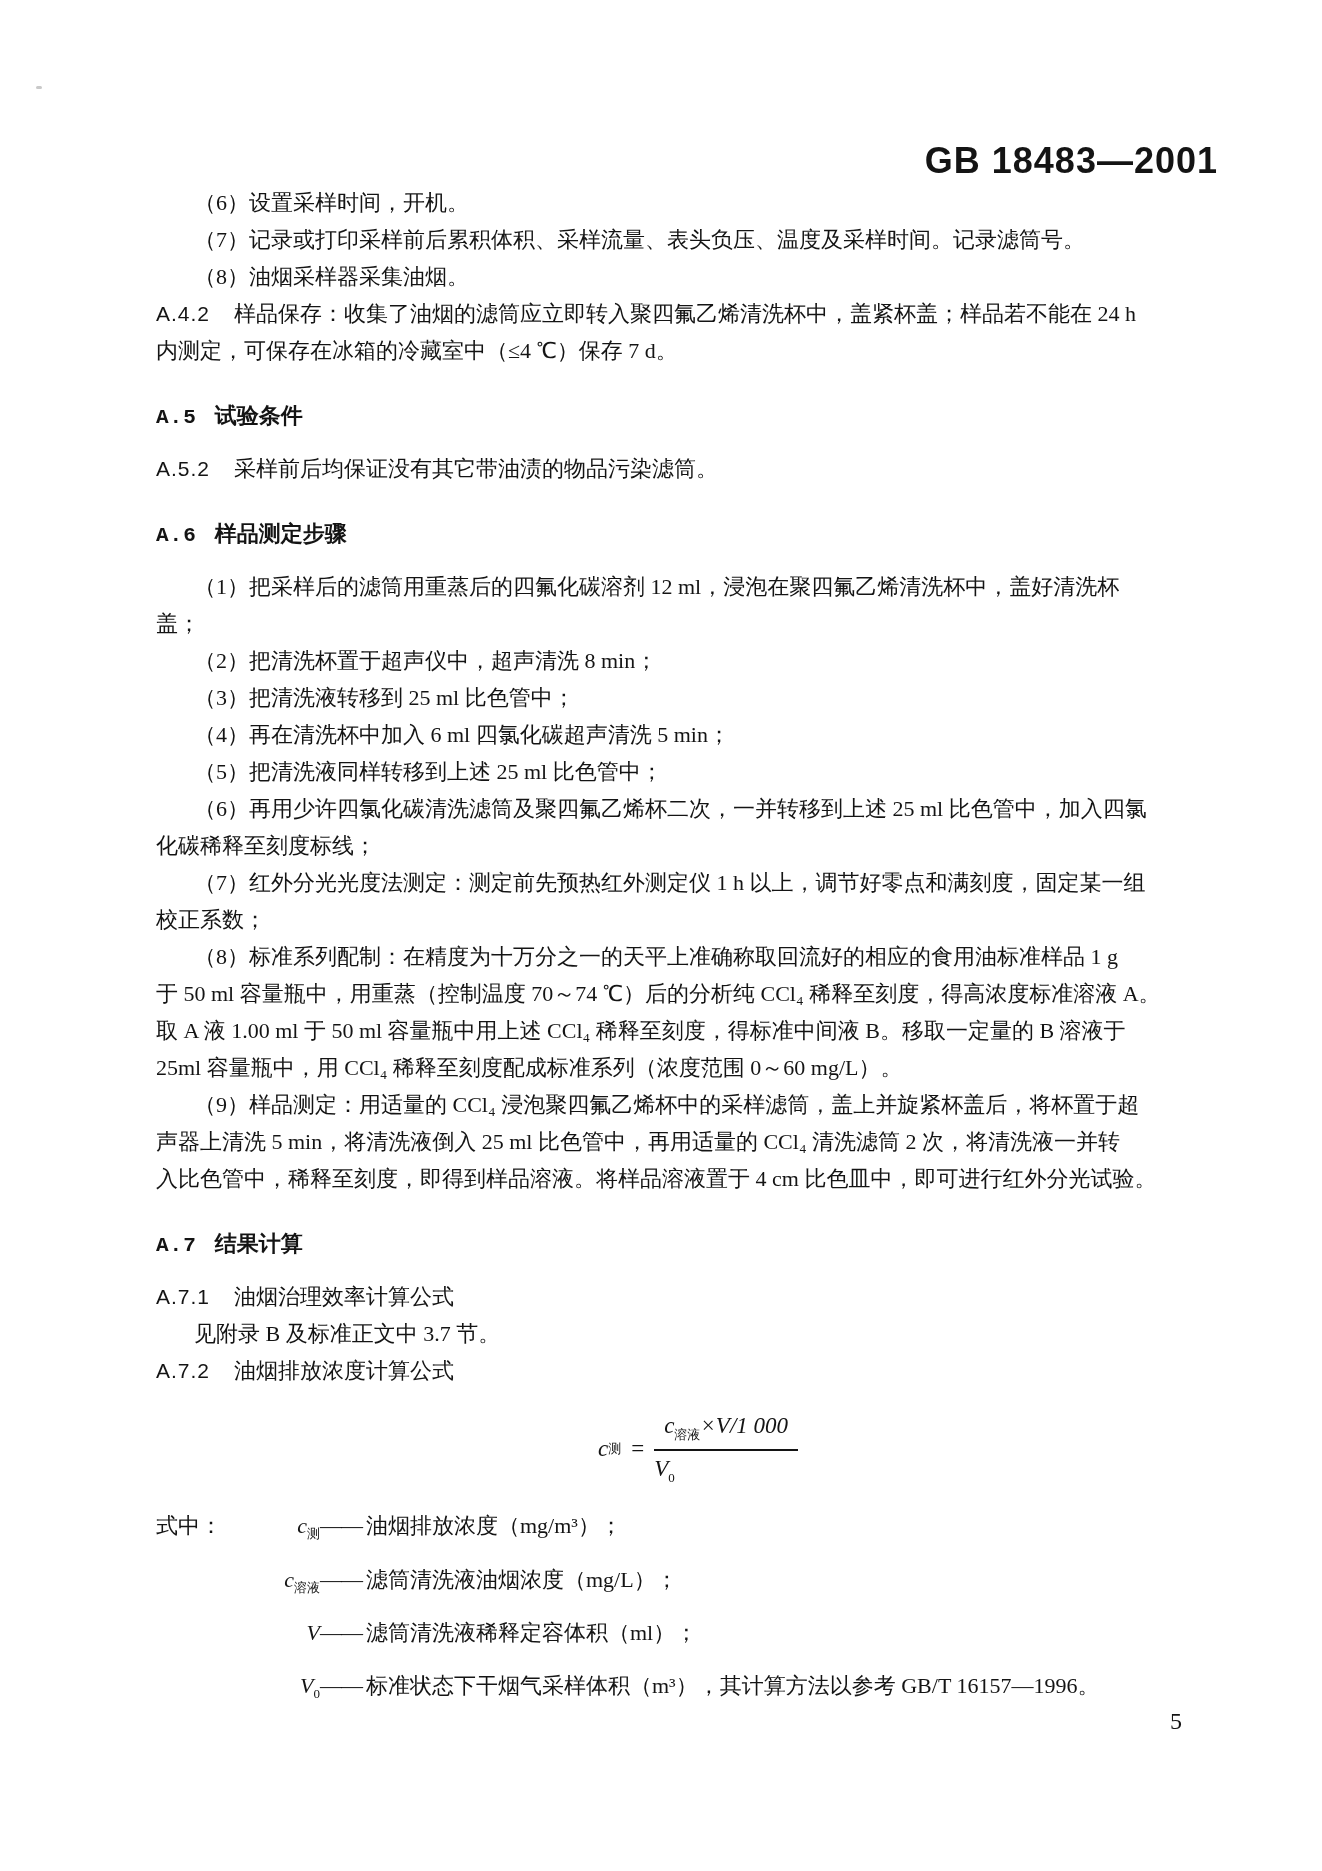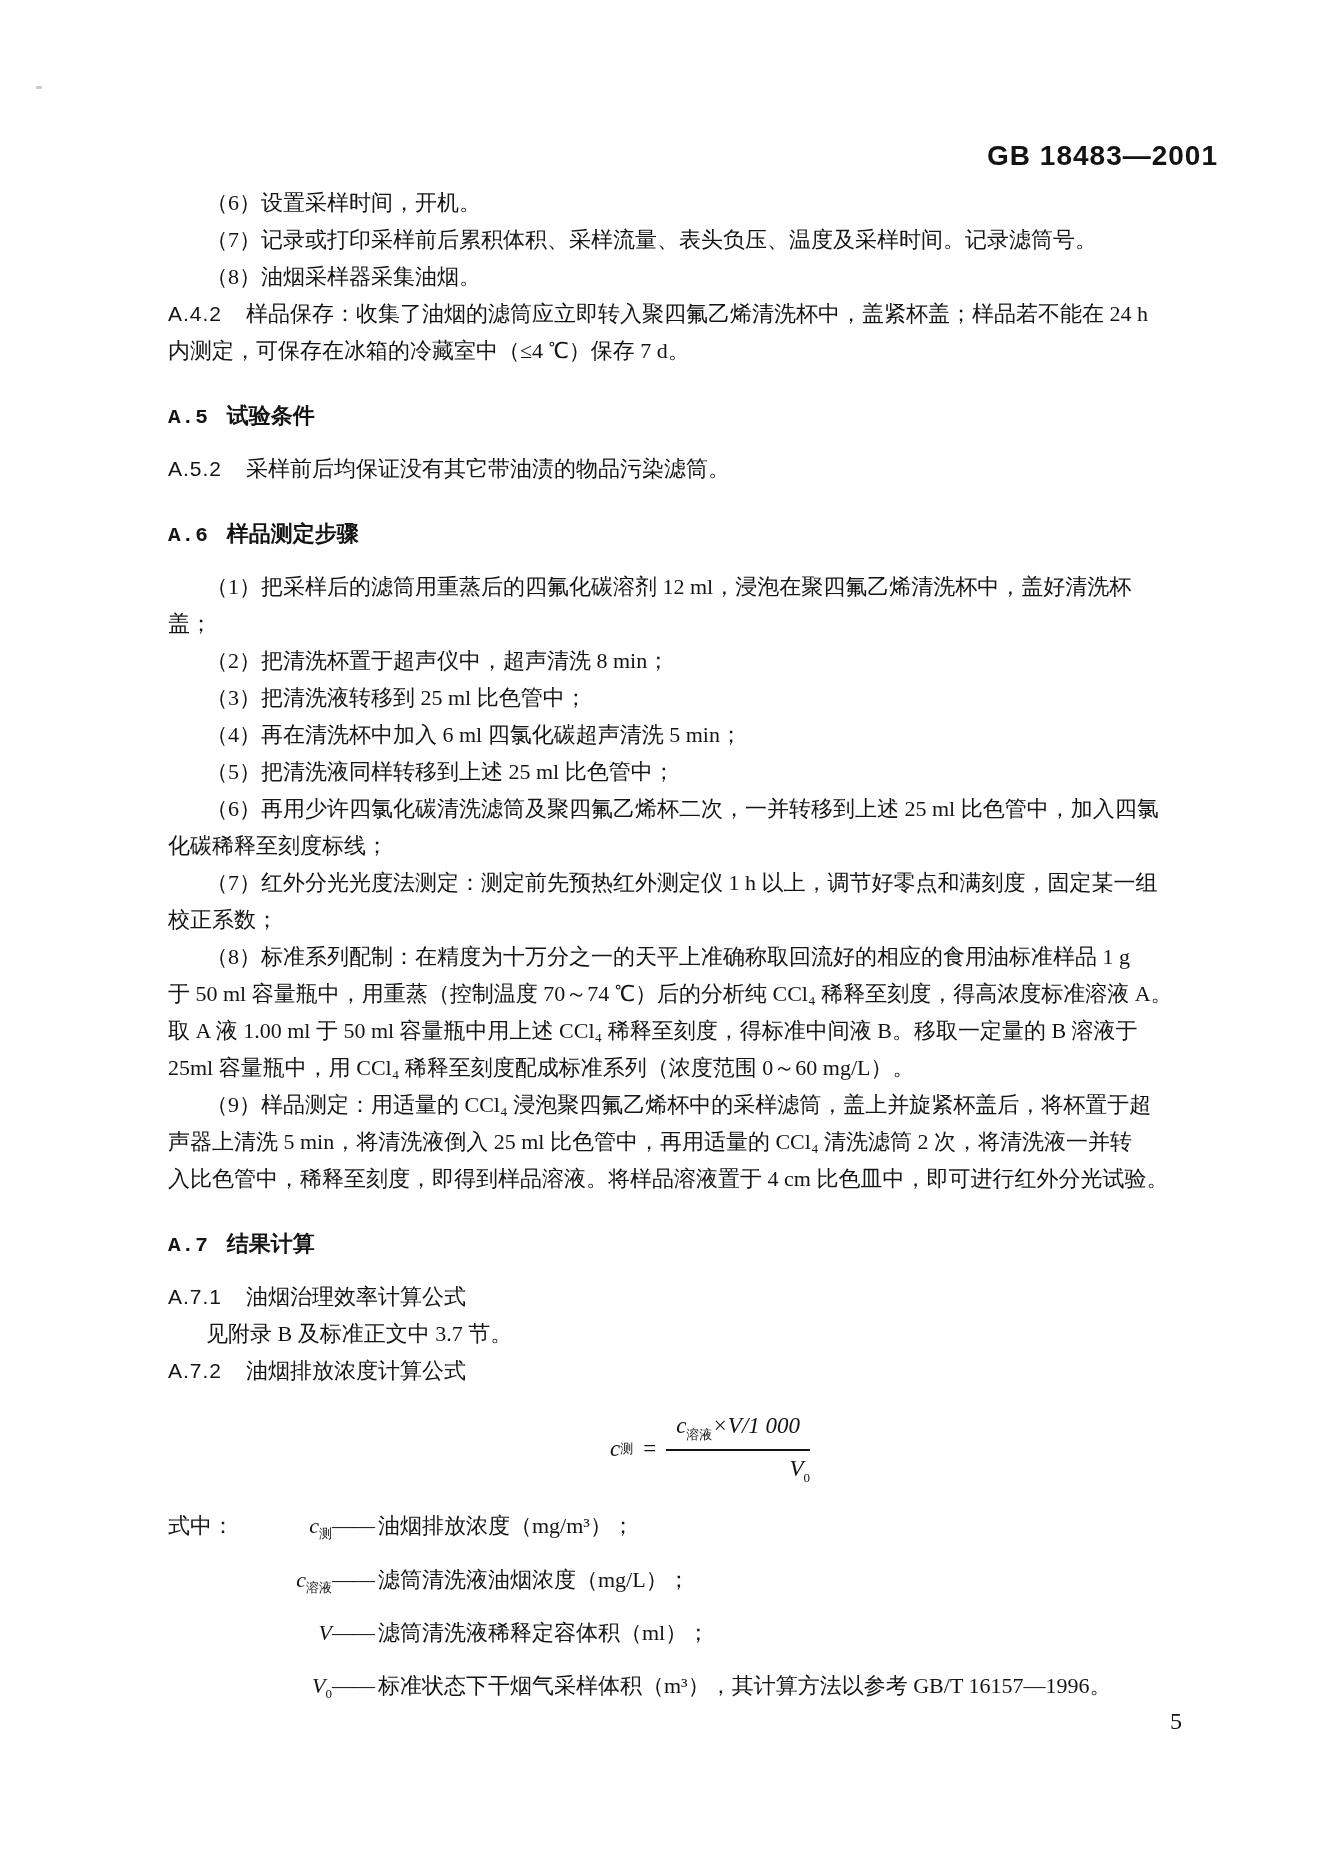--- a/index.html
+++ b/index.html
@@ -12,24 +12,24 @@
     font-family:"Liberation Serif", serif;
     overflow:hidden;
   }
   .scan-artifact{
     position:absolute;left:36px;top:86px;width:6px;height:3px;
     background:#c9c9c9;border-radius:2px;
   }
   .doc-number{
     position:absolute;top:140px;right:104px;
     font-family:"Liberation Sans", sans-serif;
-    font-weight:bold;font-size:28px;letter-spacing:1px;
+    font-weight:bold;font-size:36px;letter-spacing:1px;
   }
   .body{
-    position:absolute;top:184px;left:168px;width:1044px;
+    position:absolute;top:184px;left:156px;width:1044px;
   }
   .line{
     font-size:22px;line-height:37px;white-space:nowrap;
   }
   .item{text-indent:38px;}
   .cont{text-indent:0;}
   .clause{display:flex;gap:24px;align-items:baseline;}
   .clabel{
     font-family:"Liberation Sans", sans-serif;
     letter-spacing:1px;font-size:21px;flex:0 0 auto;
@@ -47,21 +47,21 @@
   
   .formula{
     margin:24px 0 10px 40px;
     display:flex;justify-content:center;align-items:center;
     font-size:23px;
   }
   .fvar{font-style:italic;font-family:"Liberation Serif", serif;}
   .formula sub, .def-sym sub{
     font-size:13px;font-style:normal;
   }
-  .frac{display:inline-flex;flex-direction:column;align-items:flex-end;margin-left:10px;}
+  .frac{display:inline-flex;flex-direction:column;align-items:flex-start;margin-left:10px;}
   .frac-num{padding:0 10px 5px 10px;border-bottom:2px solid #141414;}
   .frac-den{padding-top:5px;}
   .f-eq{margin-left:10px;}
   
   .defs{margin-top:18px;font-size:22px;}
   .def-row{display:flex;line-height:45px;white-space:nowrap;}
   .def-prefix{width:86px;flex:0 0 auto;font-family:Liberation Serif, serif;}
   .def-sym{width:78px;flex:0 0 auto;text-align:right;font-style:italic;}
   .def-dash{flex:0 0 auto;letter-spacing:-1px;}
   .def-desc{margin-left:4px;}

